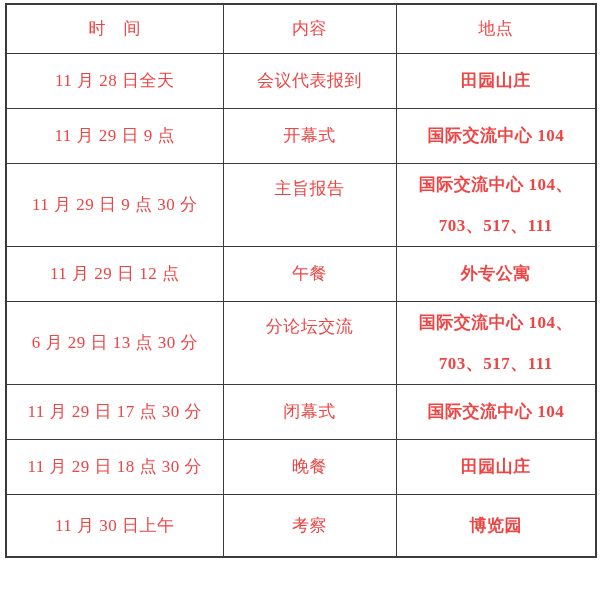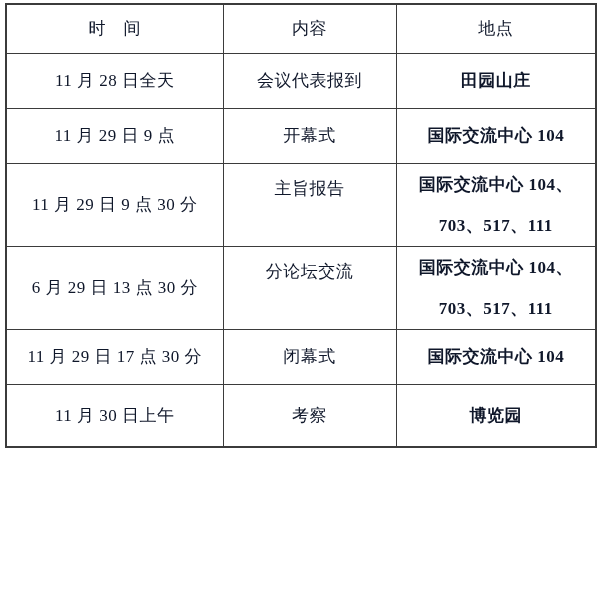--- a/index.html
+++ b/index.html
@@ -6,21 +6,21 @@
     margin: 0;
     padding: 0;
     background: #ffffff;
   }
   .page {
     position: relative;
     width: 600px;
     height: 609px;
     background: #ffffff;
     font-family: "Liberation Serif", "DejaVu Serif", serif;
-    color: #0f172a;
+    color: #ef4444;
     overflow: hidden;
   }
   table.schedule {
     position: absolute;
     left: 5px;
     top: 3px;
     width: 590px;
     border-collapse: collapse;
     table-layout: fixed;
     border: 2.5px solid #3b3b3b;
@@ -81,36 +81,50 @@
           </td>
         </tr>
         <tr class="tall">
           <td class="time-cell">11 月 29 日 9 点 30 分</td>
           <td class="content-cell">主旨报告</td>
           <td class="location-cell">
             <div class="loc-line">国际交流中心 104、</div>
             <div class="loc-line">703、517、111</div>
           </td>
         </tr>
+        <tr>
+          <td class="time-cell">11 月 29 日 12 点</td>
+          <td class="content-cell">午餐</td>
+          <td class="location-cell">
+            <div class="loc-line">外专公寓</div>
+          </td>
+        </tr>
         <tr class="tall">
           <td class="time-cell">6 月 29 日 13 点 30 分</td>
           <td class="content-cell">分论坛交流</td>
           <td class="location-cell">
             <div class="loc-line">国际交流中心 104、</div>
             <div class="loc-line">703、517、111</div>
           </td>
         </tr>
         <tr>
           <td class="time-cell">11 月 29 日 17 点 30 分</td>
           <td class="content-cell">闭幕式</td>
           <td class="location-cell">
             <div class="loc-line">国际交流中心 104</div>
           </td>
         </tr>
         <tr>
+          <td class="time-cell">11 月 29 日 18 点 30 分</td>
+          <td class="content-cell">晚餐</td>
+          <td class="location-cell">
+            <div class="loc-line">田园山庄</div>
+          </td>
+        </tr>
+        <tr>
           <td class="time-cell">11 月 30 日上午</td>
           <td class="content-cell">考察</td>
           <td class="location-cell">
             <div class="loc-line">博览园</div>
           </td>
         </tr>
       </tbody>
   </table>
 </div>
 

